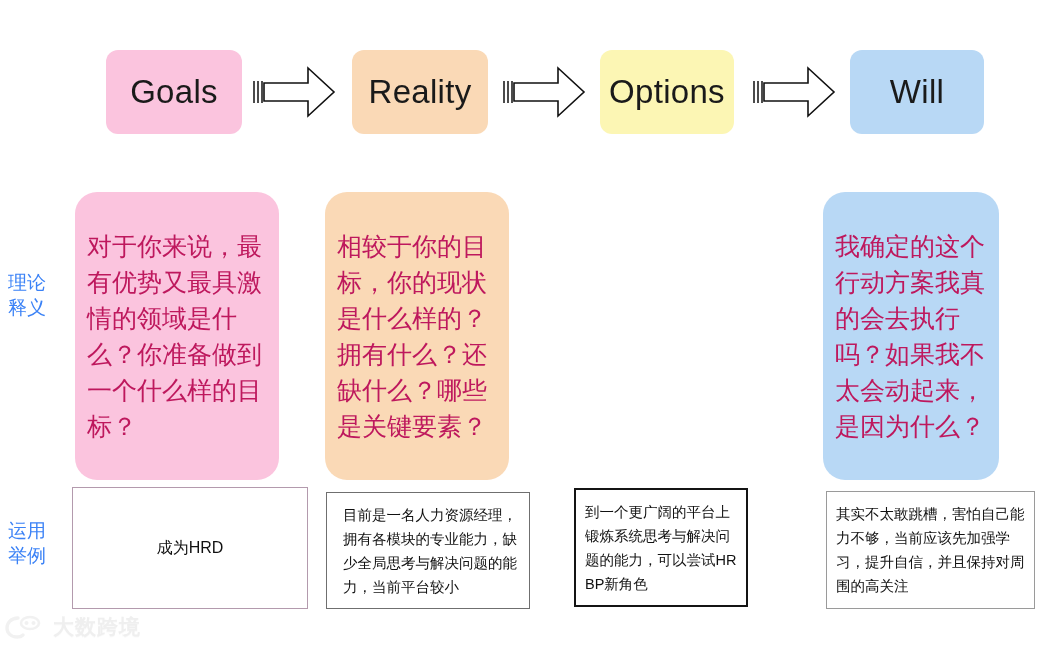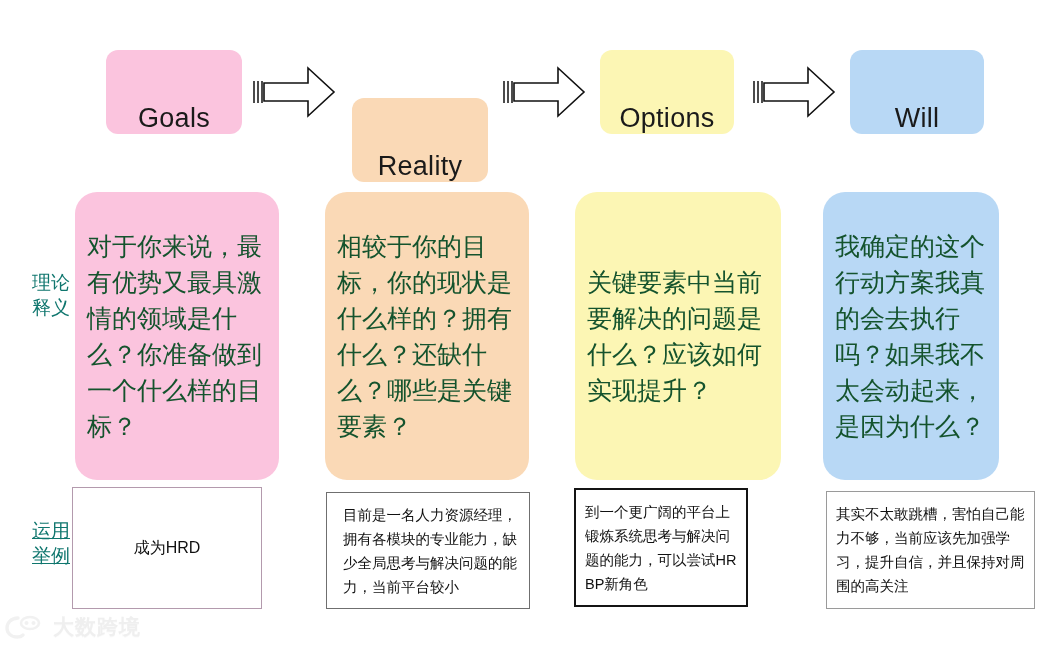--- a/index.html
+++ b/index.html
@@ -19,23 +19,23 @@
     overflow: hidden;
   }
 
   
   .hdr-box {
     position: absolute;
     top: 50px;
     height: 84px;
     border-radius: 12px;
     display: flex;
-    align-items: flex-end;
+    align-items: center;
     justify-content: center;
-    font-size: 27px;
+    font-size: 33px;
     color: #1a1a1a;
     letter-spacing: 0.3px;
   }
   .hdr-c0 { left: 106px; width: 136px; }
   .hdr-c1 { left: 352px; width: 136px; }
   .hdr-c2 { left: 600px; width: 134px; }
   .hdr-c3 { left: 850px; width: 134px; }
 
   
   .arrow-wrap {
@@ -49,65 +49,65 @@
   .arrow-a2 { left: 750px; }
   .arrow-wrap svg { display: block; }
 
   
   .row-label {
     position: absolute;
     left: 8px;
     width: 62px;
     font-size: 19px;
     line-height: 25px;
-    color: #0f766e;
-    text-align: right;
+    color: #3b82f6;
+    text-align: left;
   }
   .row-label-theory { top: 270px; }
-  .row-label-example { top: 518px; text-decoration: underline; }
+  .row-label-example { top: 518px; }
 
   
   .content-box {
     position: absolute;
     top: 192px;
     height: 288px;
     border-radius: 22px;
     box-sizing: border-box;
     padding: 10px 12px;
     display: flex;
     align-items: center;
     justify-content: center;
     font-size: 25px;
     line-height: 36px;
-    color: #14532d;
+    color: #be185d;
     text-align: left;
     word-break: break-all;
   }
   .cbox-c0 { left: 75px; width: 204px; }
-  .cbox-c1 { left: 325px; width: 204px; }
+  .cbox-c1 { left: 325px; width: 184px; }
   .cbox-c2 { left: 575px; width: 206px; }
   .cbox-c3 { left: 823px; width: 176px; }
   .content-box .ctext { display: block; width: 100%; }
 
   
   .ex-box {
     position: absolute;
     box-sizing: border-box;
     background: #ffffff;
     font-size: 14.5px;
     line-height: 24px;
     color: #111;
     text-align: left;
     word-break: break-all;
     display: flex;
     align-items: center;
     padding: 6px 9px;
   }
   .ex-c0 {
-    left: 72px;  top: 487px; width: 190px; height: 122px;
+    left: 72px;  top: 487px; width: 236px; height: 122px;
     border: 1px solid #b39aad;
     justify-content: center;
     font-size: 16px;
   }
   .ex-c1 {
     left: 326px; top: 492px; width: 204px; height: 117px;
     border: 1px solid #6f6f6f;
     padding-left: 16px;
   }
   .ex-c2 {
@@ -151,21 +151,21 @@
 
   <div class="arrow-wrap arrow-a0">
     <svg width="88" height="60" viewBox="0 0 88 60" xmlns="http://www.w3.org/2000/svg">
       <path d="M14 21 L58 21 L58 6 L84 30 L58 54 L58 39 L14 39 Z" fill="#ffffff" stroke="#111111" stroke-width="1.6" stroke-linejoin="miter"></path>
       <line x1="4" y1="19" x2="4" y2="41" stroke="#111111" stroke-width="1.5"></line>
       <line x1="8" y1="19" x2="8" y2="41" stroke="#111111" stroke-width="1.5"></line>
       <line x1="12" y1="19" x2="12" y2="41" stroke="#111111" stroke-width="1.5"></line>
     </svg>
   </div>
 
-  <div class="hdr-box hdr-c1" style="background:#fad9b6;margin-top:48px;">
+  <div class="hdr-box hdr-c1" style="background:#fad9b6;">
     <span>Reality</span>
   </div>
 
   <div class="arrow-wrap arrow-a1">
     <svg width="88" height="60" viewBox="0 0 88 60" xmlns="http://www.w3.org/2000/svg">
       <path d="M14 21 L58 21 L58 6 L84 30 L58 54 L58 39 L14 39 Z" fill="#ffffff" stroke="#111111" stroke-width="1.6" stroke-linejoin="miter"></path>
       <line x1="4" y1="19" x2="4" y2="41" stroke="#111111" stroke-width="1.5"></line>
       <line x1="8" y1="19" x2="8" y2="41" stroke="#111111" stroke-width="1.5"></line>
       <line x1="12" y1="19" x2="12" y2="41" stroke="#111111" stroke-width="1.5"></line>
     </svg>
@@ -195,23 +195,20 @@
 举例</div>
 
   <div class="content-box cbox-c0" style="background:#fbc4de;">
     <span class="ctext">对于你来说，最有优势又最具激情的领域是什么？你准备做到一个什么样的目标？</span>
   </div>
 
   <div class="content-box cbox-c1" style="background:#fad9b6;">
     <span class="ctext">相较于你的目标，你的现状是什么样的？拥有什么？还缺什么？哪些是关键要素？</span>
   </div>
 
-  <div class="content-box cbox-c2" style="background:#fcf6b4;">
-    <span class="ctext">关键要素中当前要解决的问题是什么？应该如何实现提升？</span>
-  </div>
 
   <div class="content-box cbox-c3" style="background:#b8d8f5;">
     <span class="ctext">我确定的这个行动方案我真的会去执行吗？如果我不太会动起来，是因为什么？</span>
   </div>
 
   <div class="ex-box ex-c0">
     <span class="etext" style="text-align:center;">成为HRD</span>
   </div>
 
   <div class="ex-box ex-c1">

